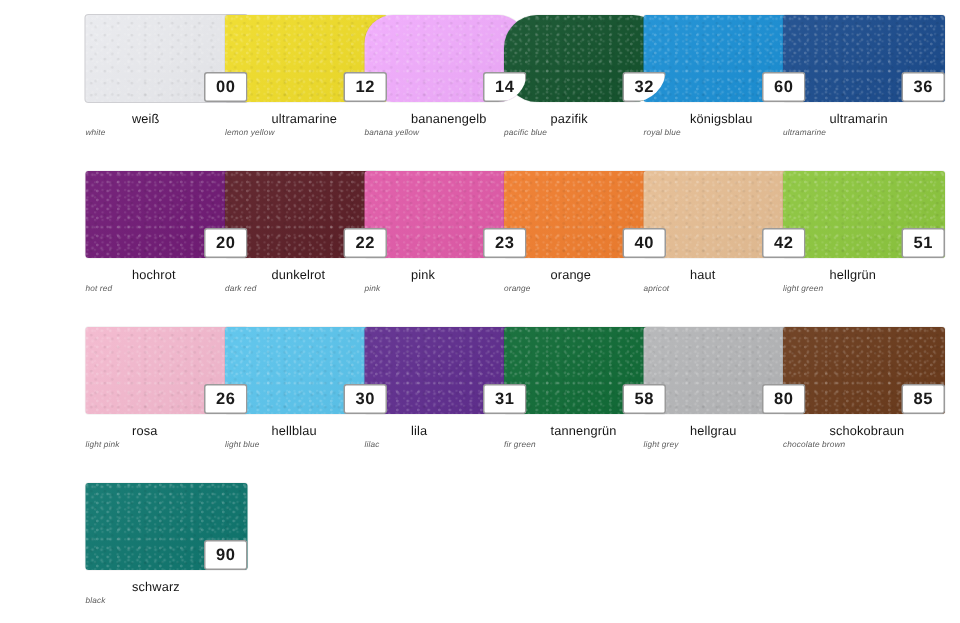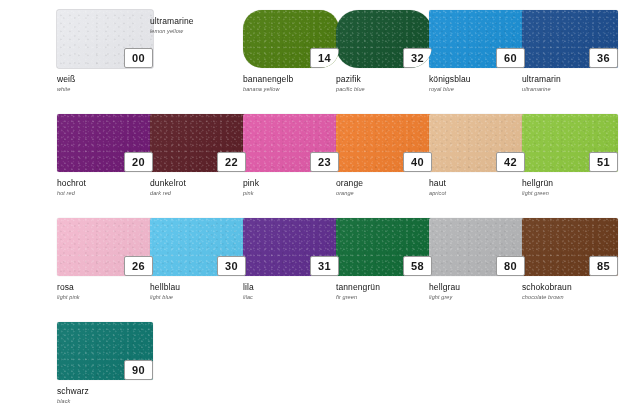--- a/index.html
+++ b/index.html
@@ -30,21 +30,21 @@
   }
 
   .swatch-cell {
     position: relative;
     width: 91px;
     height: 104px;
   }
 
   .swatch-block {
     position: relative;
-    width: 96px;
+    width: 108px;
     height: 58px;
     border-radius: 2px;
     overflow: hidden;
     box-shadow: 0 0 0 0.5px rgba(0,0,0,0.06);
     text-align: right;
   }
 
   
   .swatch-block::before {
     content: "";
@@ -89,20 +89,21 @@
   }
 
   .swatch-name-de {
     margin-top: 6px;
     font-family: "Liberation Sans", sans-serif;
     font-size: 8.5px;
     font-weight: 400;
     color: #141414;
     line-height: 10px;
     letter-spacing: 0.1px;
+    margin-left: 31px;
   }
 
   .swatch-name-en {
     margin-top: 2px;
     font-family: "Liberation Sans", sans-serif;
     font-size: 5.5px;
     font-weight: 400;
     font-style: italic;
     color: #5c5c5c;
     line-height: 7px;
@@ -119,25 +120,28 @@
 <div id="chart-root">
   <div class="swatch-grid">
       <div class="swatch-cell">
         <div class="swatch-block is-light" style="background-color: rgb(233, 234, 238);">
           <div class="swatch-number">00</div>
         </div>
         <div class="swatch-name-de">weiß</div>
         <div class="swatch-name-en">white</div>
       </div>
       <div class="swatch-cell">
+        <div class="swatch-block" style="background-color: rgb(239, 220, 42);">
+          <div class="swatch-number">12</div>
+        </div>
         <div class="swatch-name-de">ultramarine</div>
         <div class="swatch-name-en">lemon yellow</div>
       </div>
       <div class="swatch-cell">
-        <div class="swatch-block" style="background-color: #4d7c0f; border-radius: 19px;">
+        <div class="swatch-block" style="background-color: #f0abfc; border-radius: 19px;">
           <div class="swatch-number">14</div>
         </div>
         <div class="swatch-name-de">bananengelb</div>
         <div class="swatch-name-en">banana yellow</div>
       </div>
       <div class="swatch-cell">
         <div class="swatch-block" style="background-color: #14532d; border-radius: 22px;">
           <div class="swatch-number">32</div>
         </div>
         <div class="swatch-name-de">pazifik</div>

